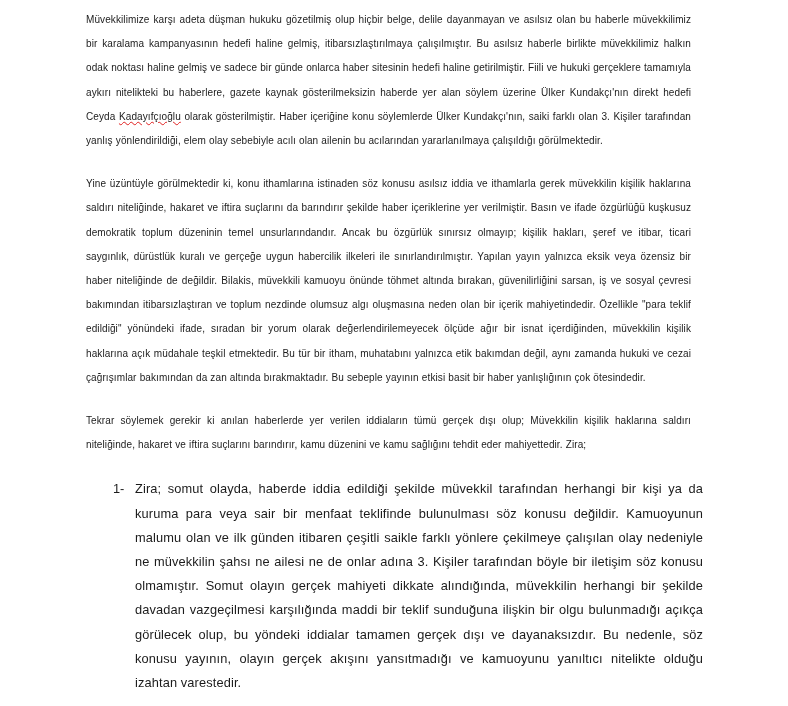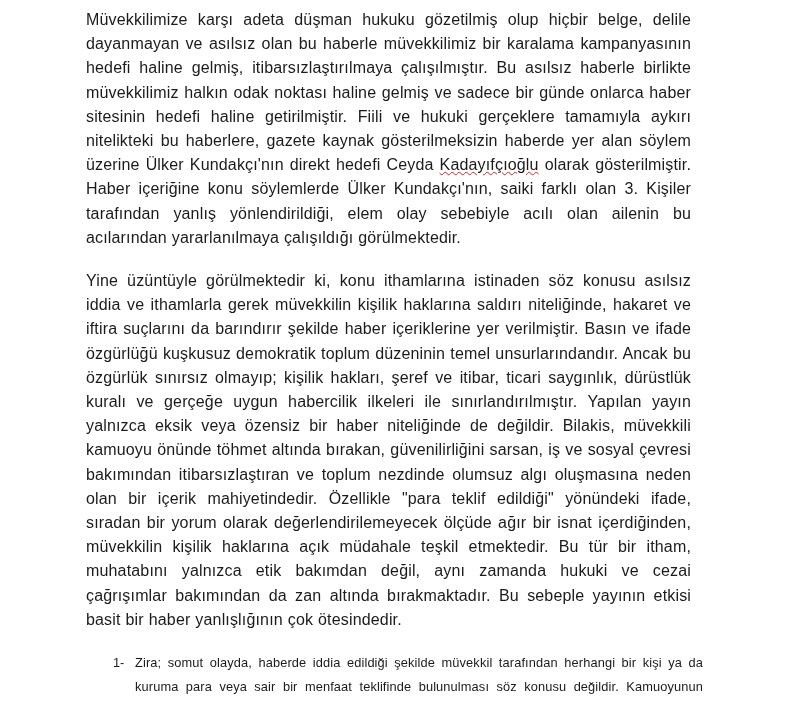--- a/index.html
+++ b/index.html
@@ -16,21 +16,21 @@
   }
   .page {
     position: relative;
     width: 788px;
     height: 706px;
     box-sizing: border-box;
     padding: 8px 85px 0 86px;
     background: #ffffff;
   }
   .para {
-    font-size: 16px;
+    font-size: 10px;
     line-height: 24.2px;
     text-align: justify;
     text-justify: inter-word;
     margin: 0 12px 19px 0;
     letter-spacing: 0.01em;
     word-spacing: 0.02em;
     hyphens: none;
   }
   .para.tight {
     margin-bottom: 20px;
@@ -71,20 +71,21 @@
 <body>
 
 <div class="page">
 
   <p class="para">
     <span>Müvekkilimize karşı adeta düşman hukuku gözetilmiş olup hiçbir belge, delile dayanmayan ve asılsız olan bu haberle müvekkilimiz bir karalama kampanyasının hedefi haline gelmiş, itibarsızlaştırılmaya çalışılmıştır. Bu asılsız haberle birlikte müvekkilimiz halkın odak noktası haline gelmiş ve sadece bir günde onlarca haber sitesinin hedefi haline getirilmiştir. Fiili ve hukuki gerçeklere tamamıyla aykırı nitelikteki bu haberlere, gazete kaynak gösterilmeksizin haberde yer alan söylem üzerine Ülker Kundakçı'nın direkt hedefi Ceyda </span><span class="misspell">Kadayıfçıoğlu</span><span> olarak gösterilmiştir. Haber içeriğine konu söylemlerde Ülker Kundakçı'nın, saiki farklı olan 3. Kişiler tarafından yanlış yönlendirildiği, elem olay sebebiyle acılı olan ailenin bu acılarından yararlanılmaya çalışıldığı görülmektedir.</span>
   </p>
 
   <p class="para">Yine üzüntüyle görülmektedir ki, konu ithamlarına istinaden söz konusu asılsız iddia ve ithamlarla gerek müvekkilin kişilik haklarına saldırı niteliğinde, hakaret ve iftira suçlarını da barındırır şekilde haber içeriklerine yer verilmiştir. Basın ve ifade özgürlüğü kuşkusuz demokratik toplum düzeninin temel unsurlarındandır. Ancak bu özgürlük sınırsız olmayıp; kişilik hakları, şeref ve itibar, ticari saygınlık, dürüstlük kuralı ve gerçeğe uygun habercilik ilkeleri ile sınırlandırılmıştır. Yapılan yayın yalnızca eksik veya özensiz bir haber niteliğinde de değildir. Bilakis, müvekkili kamuoyu önünde töhmet altında bırakan, güvenilirliğini sarsan, iş ve sosyal çevresi bakımından itibarsızlaştıran ve toplum nezdinde olumsuz algı oluşmasına neden olan bir içerik mahiyetindedir. Özellikle "para teklif edildiği" yönündeki ifade, sıradan bir yorum olarak değerlendirilemeyecek ölçüde ağır bir isnat içerdiğinden, müvekkilin kişilik haklarına açık müdahale teşkil etmektedir. Bu tür bir itham, muhatabını yalnızca etik bakımdan değil, aynı zamanda hukuki ve cezai çağrışımlar bakımından da zan altında bırakmaktadır. Bu sebeple yayının etkisi basit bir haber yanlışlığının çok ötesindedir.</p>
 
+  <p class="para tight">Tekrar söylemek gerekir ki anılan haberlerde yer verilen iddiaların tümü gerçek dışı olup; Müvekkilin kişilik haklarına saldırı niteliğinde, hakaret ve iftira suçlarını barındırır, kamu düzenini ve kamu sağlığını tehdit eder mahiyettedir. Zira;</p>
 
   <div class="list-block">
     <div class="list-row">
       <div class="list-marker">1-</div>
       <div class="list-text">Zira; somut olayda, haberde iddia edildiği şekilde müvekkil tarafından herhangi bir kişi ya da kuruma para veya sair bir menfaat teklifinde bulunulması söz konusu değildir. Kamuoyunun malumu olan ve ilk günden itibaren çeşitli saikle farklı yönlere çekilmeye çalışılan olay nedeniyle ne müvekkilin şahsı ne ailesi ne de onlar adına 3. Kişiler tarafından böyle bir iletişim söz konusu olmamıştır. Somut olayın gerçek mahiyeti dikkate alındığında, müvekkilin herhangi bir şekilde davadan vazgeçilmesi karşılığında maddi bir teklif sunduğuna ilişkin bir olgu bulunmadığı açıkça görülecek olup, bu yöndeki iddialar tamamen gerçek dışı ve dayanaksızdır. Bu nedenle, söz konusu yayının, olayın gerçek akışını yansıtmadığı ve kamuoyunu yanıltıcı nitelikte olduğu izahtan varestedir.</div>
     </div>
   </div>
 
 </div>
 

